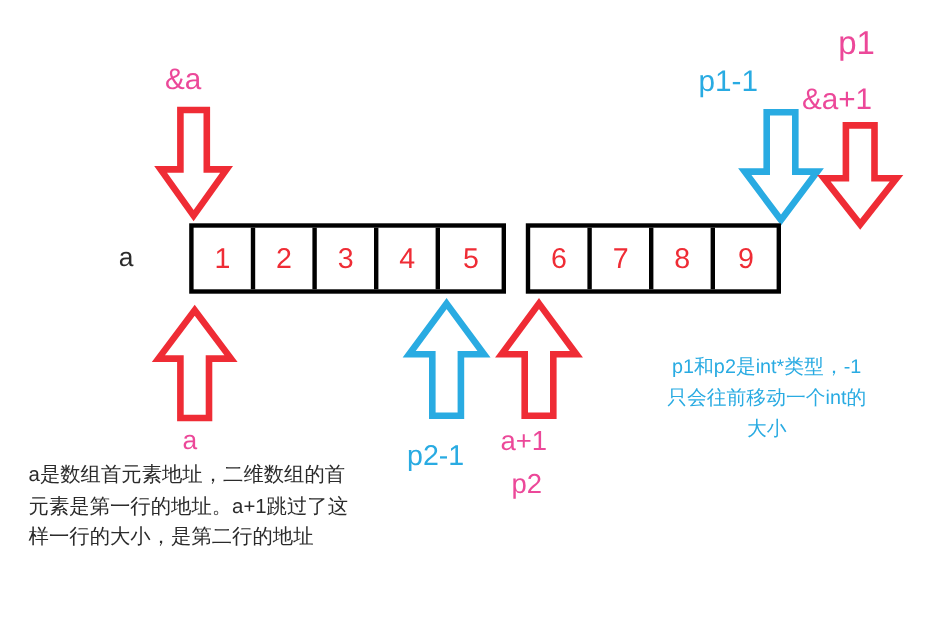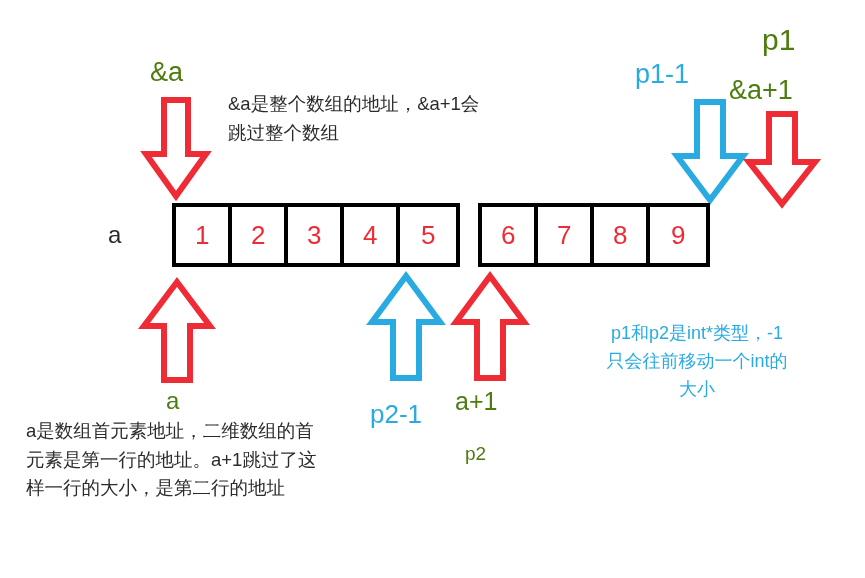--- a/index.html
+++ b/index.html
@@ -37,21 +37,21 @@
     letter-spacing: -0.5px;
   }
   .cell:last-child { border-right: none; }
 
   
   .lbl {
     position: absolute;
     white-space: nowrap;
     line-height: 1.05;
   }
-  .lbl-red  { color: #4d7c0f; }
+  .lbl-red  { color: #ec4899; }
   .lbl-blue { color: #29abe2; }
   .lbl-black{ color: #2b2b2b; }
 
   .para {
     position: absolute;
     line-height: 1.55;
     white-space: pre-line;
   }
   .para-black { color: #2b2b2b; font-size: 18.5px; }
   .para-blue  { color: #29ABE2; font-size: 18px; text-align: center; }
@@ -66,22 +66,20 @@
 <div id="stage">
 
   <div class="lbl lbl-red" style="left:150px; top:58px; font-size:27px;">&amp;a</div>
 
   <div class="arrow" style="left:142px; top:96px;">
     <svg width="68" height="106" viewBox="0 0 68 106">
       <path d="M22 4 L46 4 L46 58 L64 58 L34 100 L4 58 L22 58 Z" fill="none" stroke="#ef2c35" stroke-width="6" stroke-linejoin="miter" stroke-linecap="butt"></path>
     </svg>
   </div>
 
-  <div class="para para-black" style="left:228px; top:90px; width:360px;">&amp;a是整个数组的地址，&amp;a+1会
-跳过整个数组</div>
 
   <div class="lbl lbl-red" style="left:762px; top:24px; font-size:30px;">p1</div>
 
   <div class="lbl lbl-blue" style="left:635px; top:60px; font-size:27px;">p1-1</div>
 
   <div class="lbl lbl-red" style="left:729px; top:76px; font-size:27px;">&amp;a+1</div>
 
   <div class="arrow" style="left:673px; top:98px;">
     <svg width="74" height="108" viewBox="0 0 74 108">
       <path d="M24 4 L50 4 L50 58 L70 58 L37 102 L4 58 L24 58 Z" fill="none" stroke="#29abe2" stroke-width="6" stroke-linejoin="miter" stroke-linecap="butt"></path>
@@ -128,21 +126,21 @@
       <path d="M38 4 L72 50 L51 50 L51 106 L25 106 L25 50 L4 50 Z" fill="none" stroke="#ef2c35" stroke-width="6" stroke-linejoin="miter" stroke-linecap="butt"></path>
     </svg>
   </div>
 
   <div class="lbl lbl-red" style="left:166px; top:388px; font-size:24px;">a</div>
 
   <div class="lbl lbl-blue" style="left:370px; top:385px; font-size:26px;margin-top:16px;">p2-1</div>
 
   <div class="lbl lbl-red" style="left:455px; top:388px; font-size:25px;">a+1</div>
 
-  <div class="lbl lbl-red" style="left:465px; top:444px; font-size:19px;">p2</div>
+  <div class="lbl lbl-red" style="left:465px; top:427px; font-size:25px;">p2</div>
 
   <div class="para para-black" style="left:26px; top:417px; width:420px;">a是数组首元素地址，二维数组的首
 元素是第一行的地址。a+1跳过了这
 样一行的大小，是第二行的地址</div>
 
   <div class="para para-blue" style="left:562px; top:320px; width:270px;">p1和p2是int*类型，-1
 只会往前移动一个int的
 大小</div>
 
 </div>

